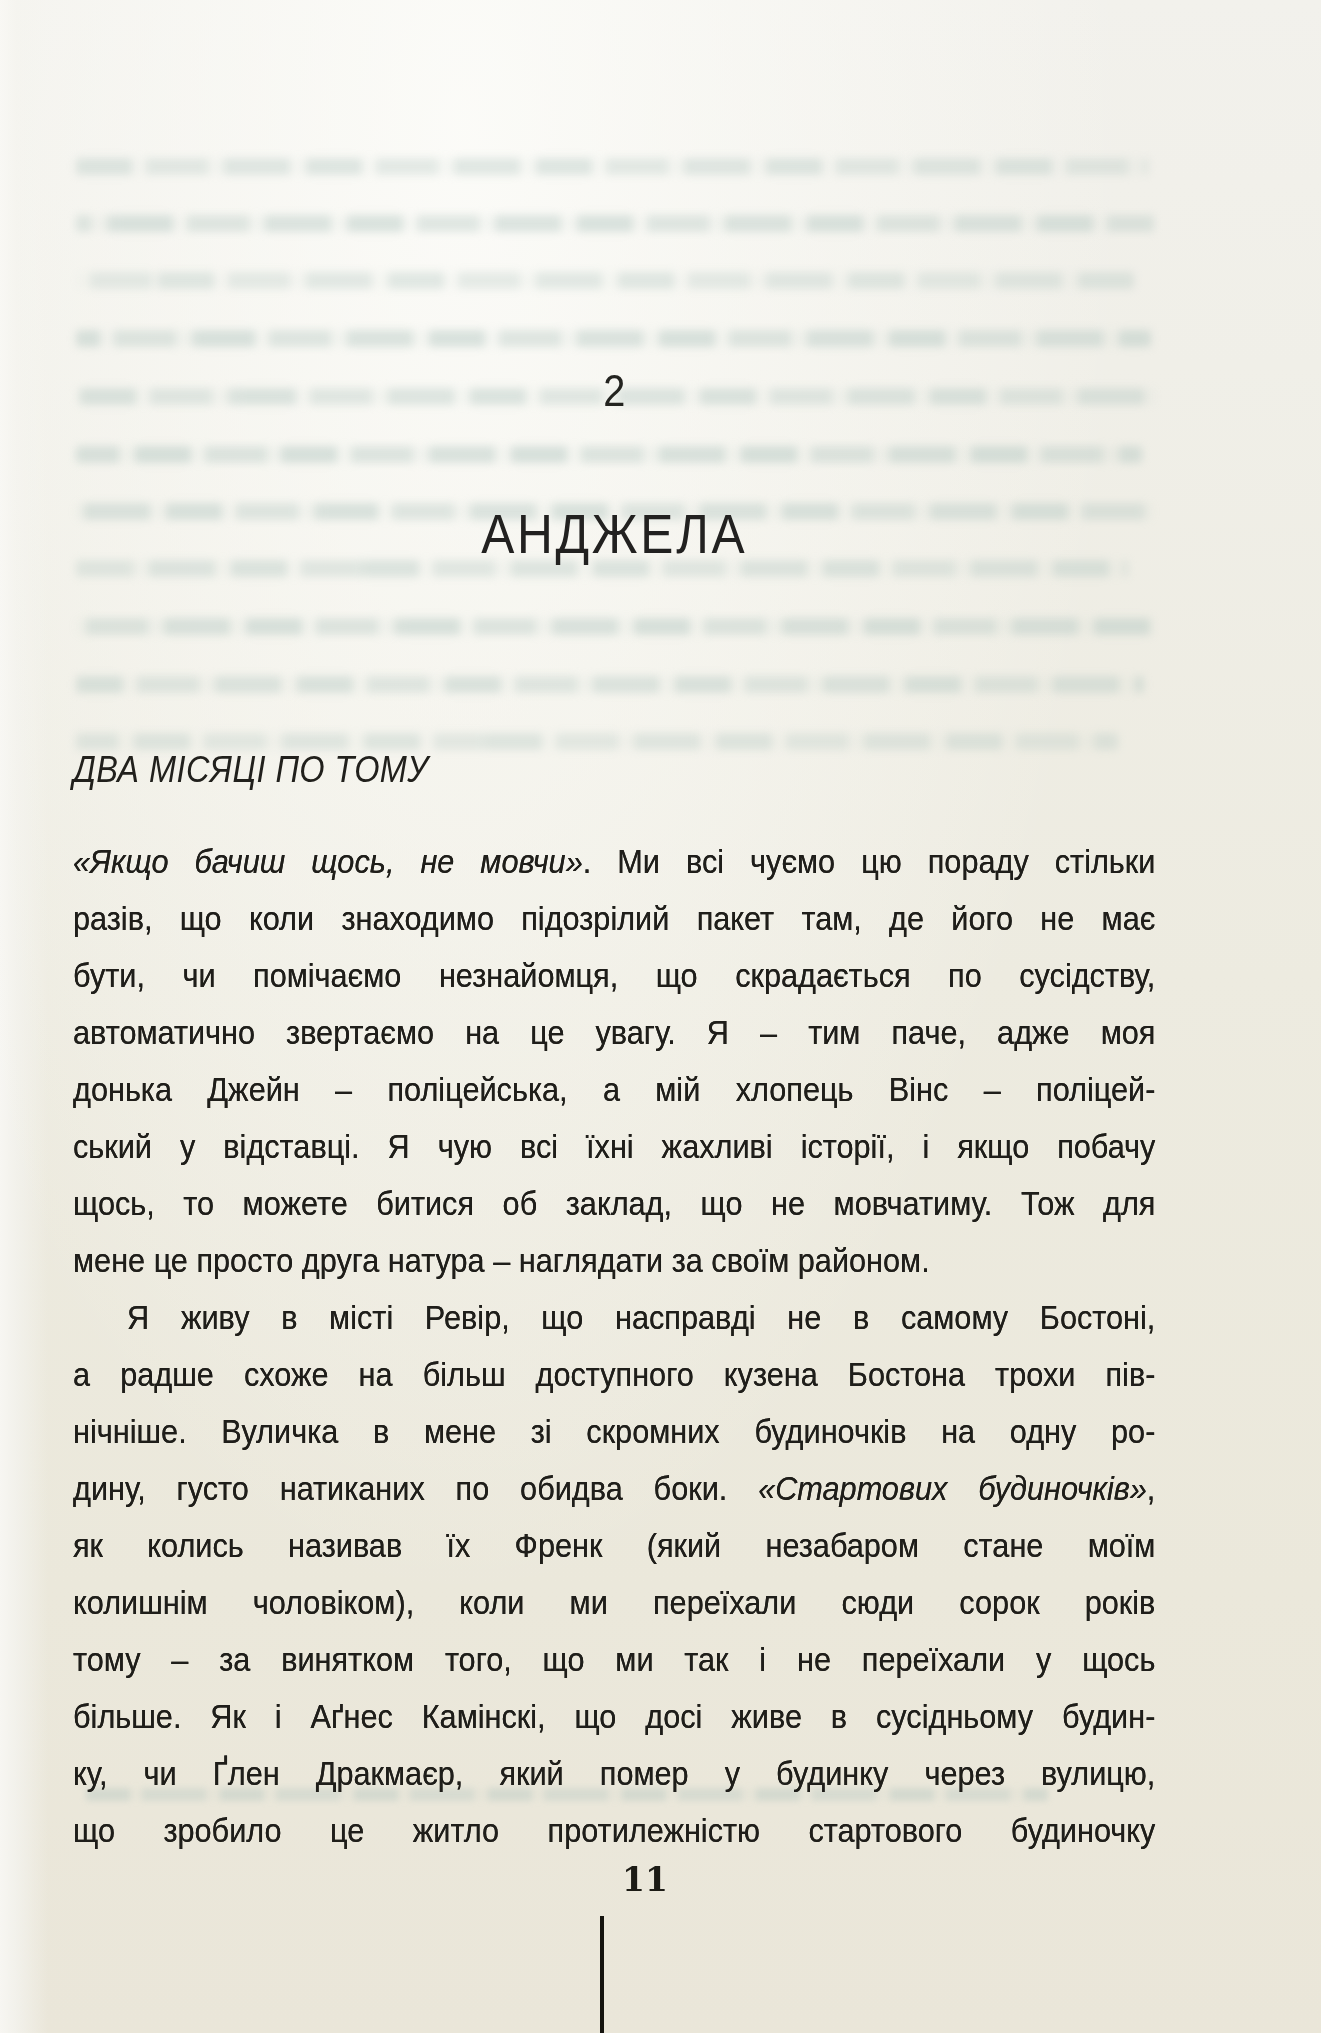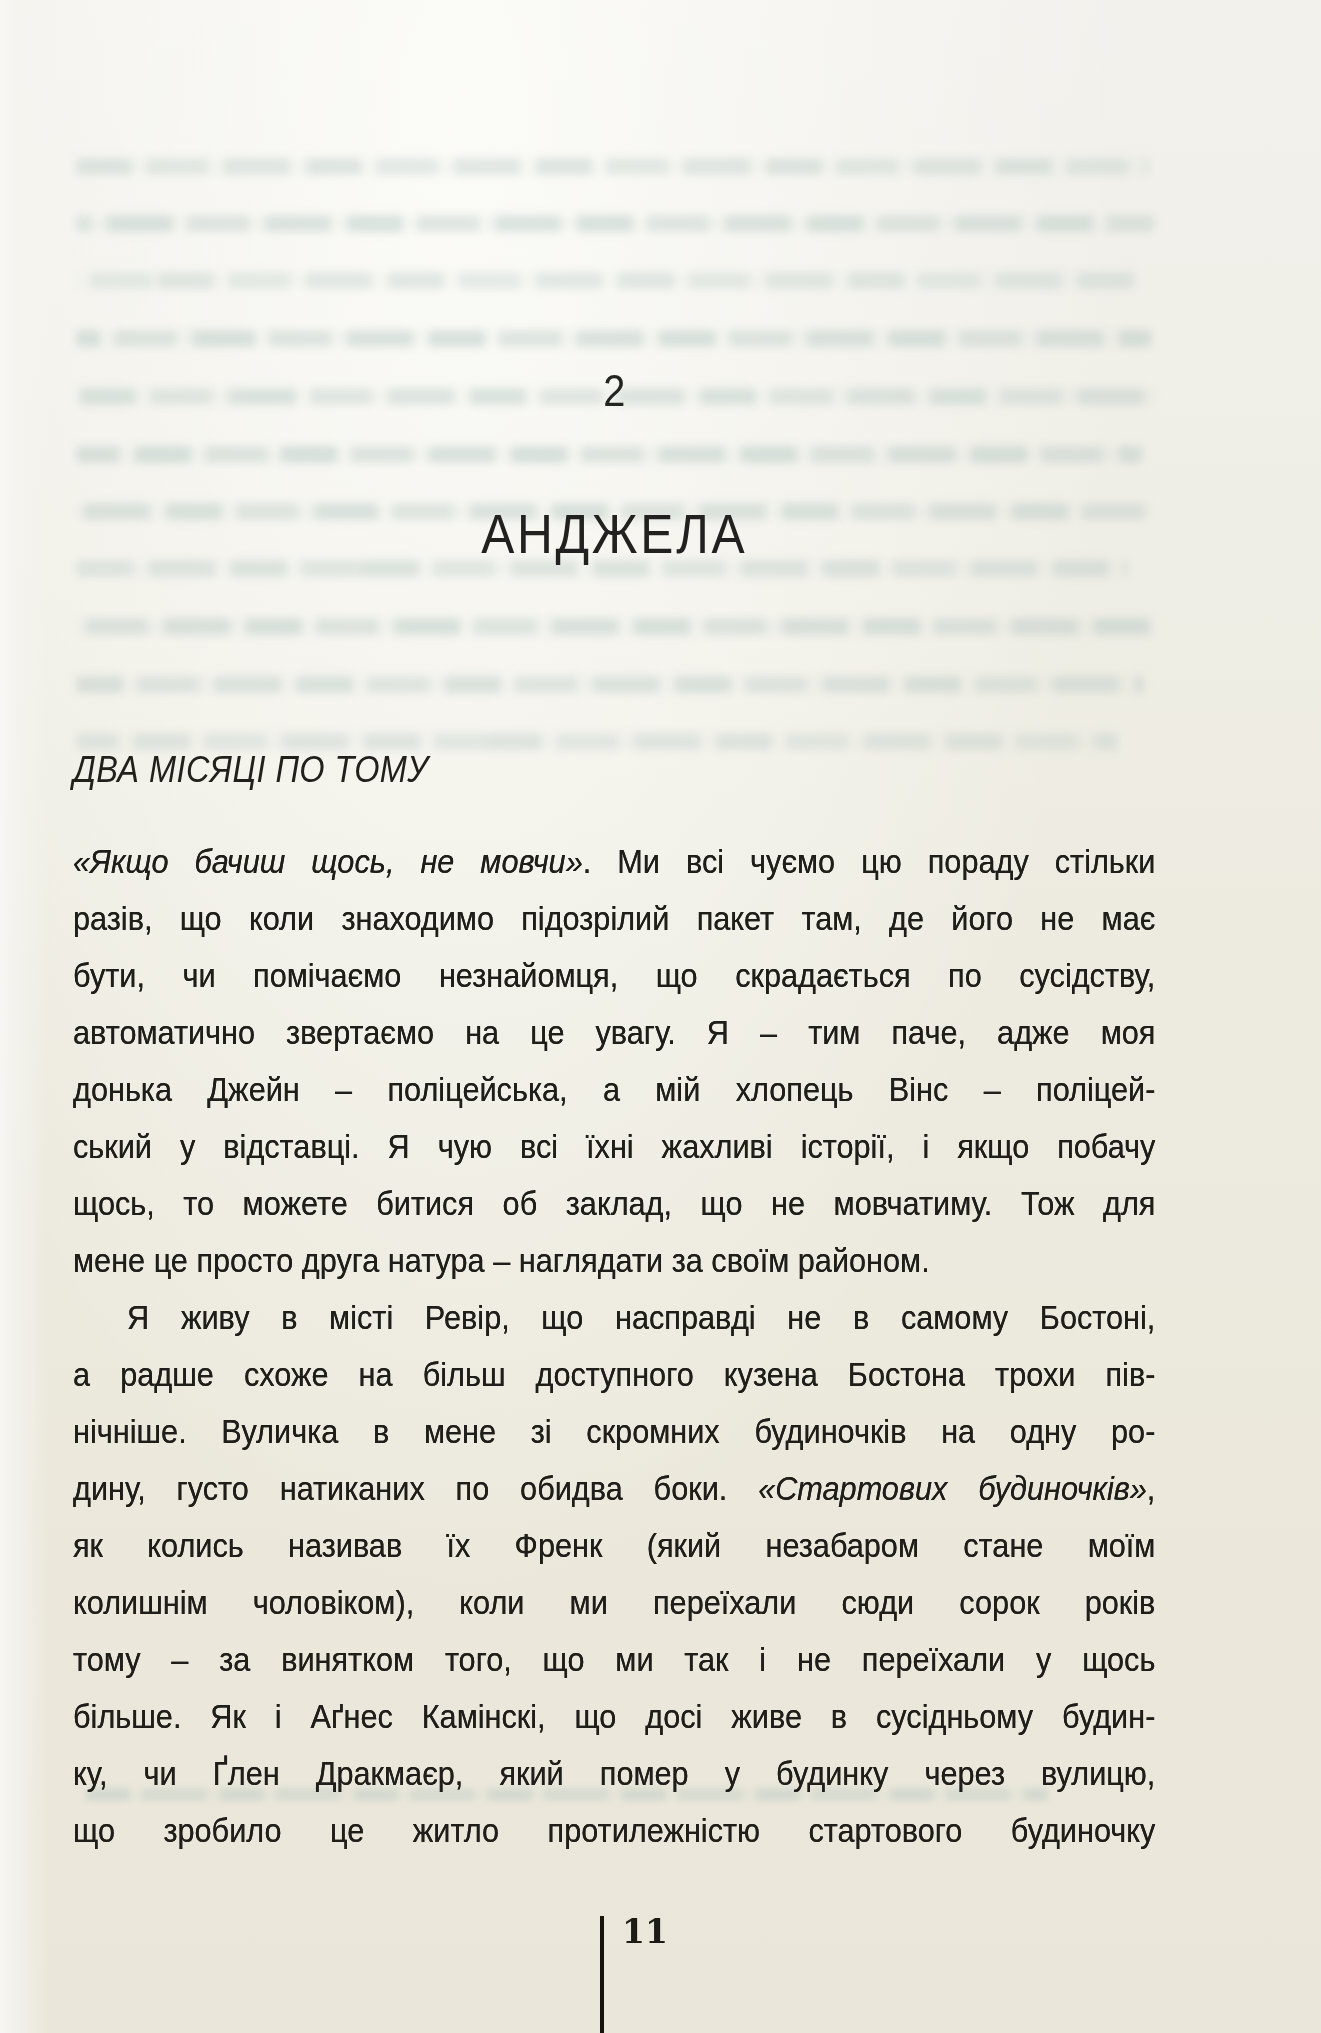--- a/index.html
+++ b/index.html
@@ -105,21 +105,21 @@
 
   .footer-rule {
     position: absolute;
     left: 600px; top: 1916px;
     width: 4px; height: 117px;
     background: #15140f;
     z-index: 3;
   }
   .page-number {
     position: absolute;
-    left: 622px; top: 1912px;
+    left: 622px; top: 1860px;
     font-family: "DejaVu Serif", serif;
     font-weight: 700;
     font-size: 33px; line-height: 40px;
     color: #1c1b15;
     z-index: 3;
   }
 </style>
 </head>
 <body>
 

